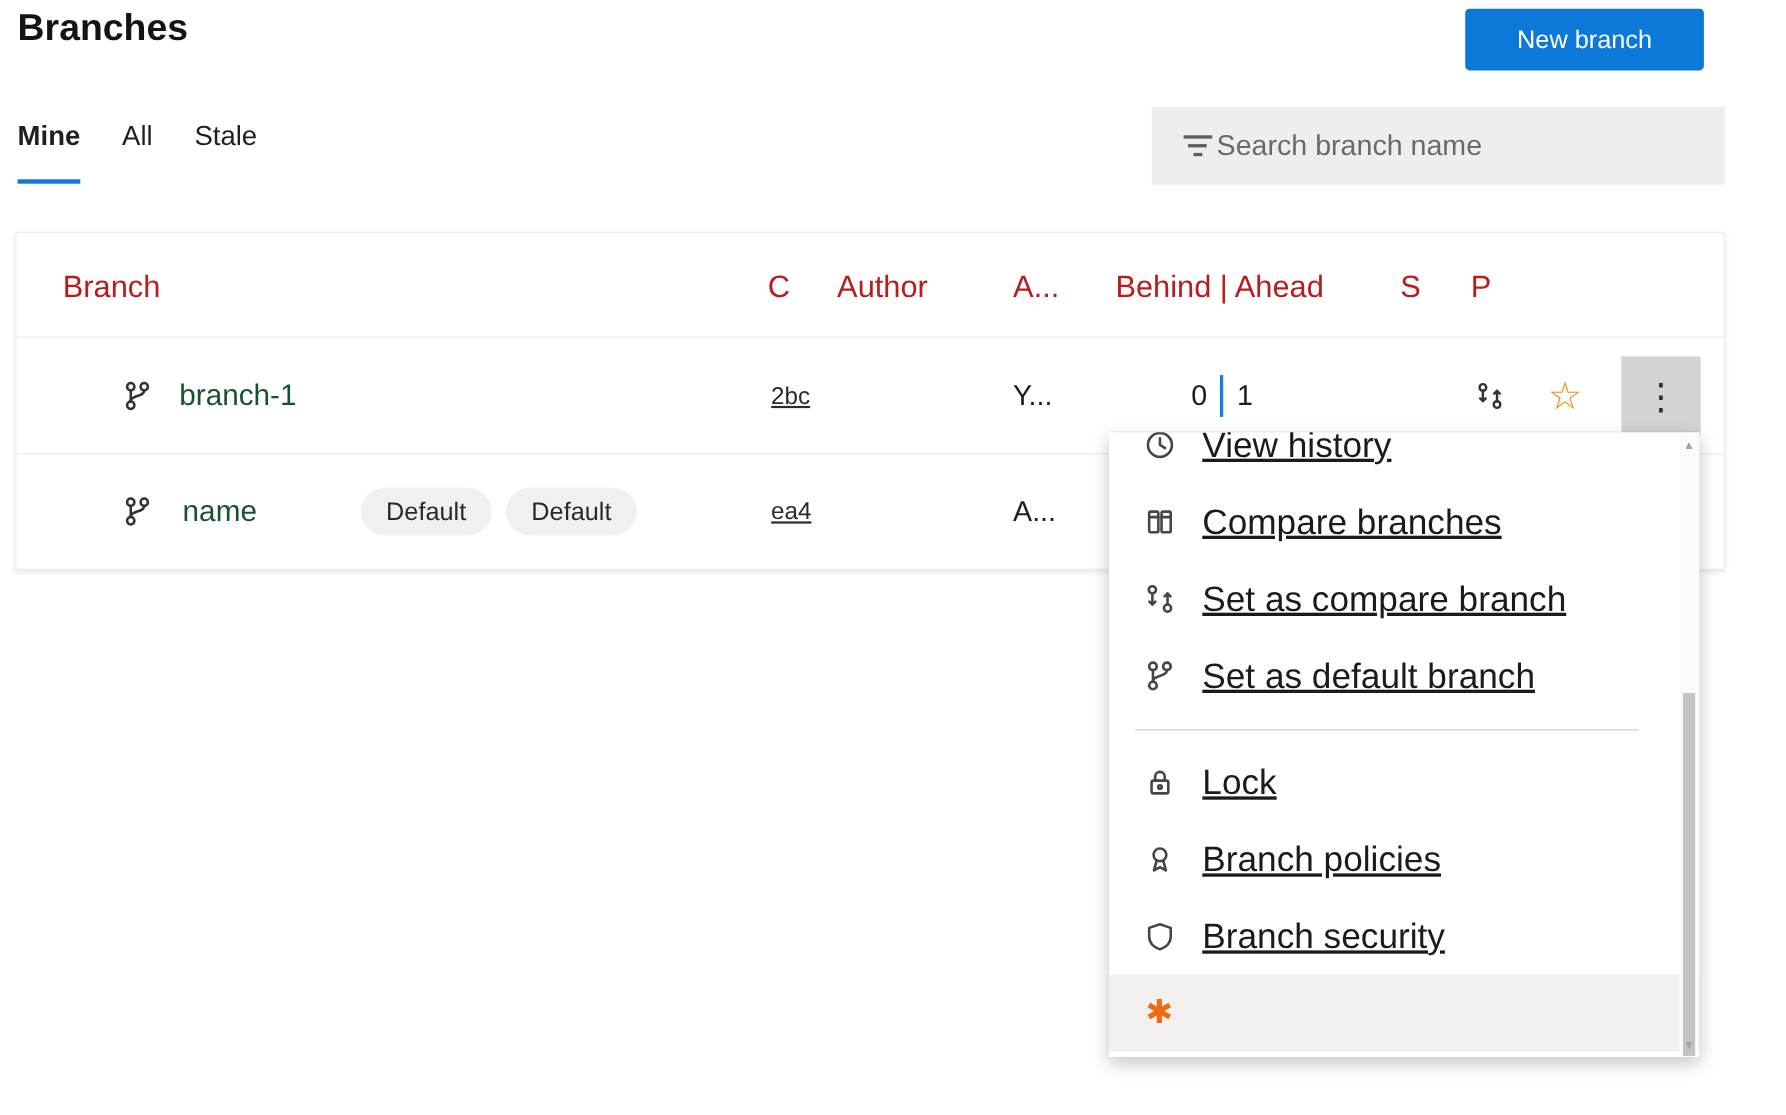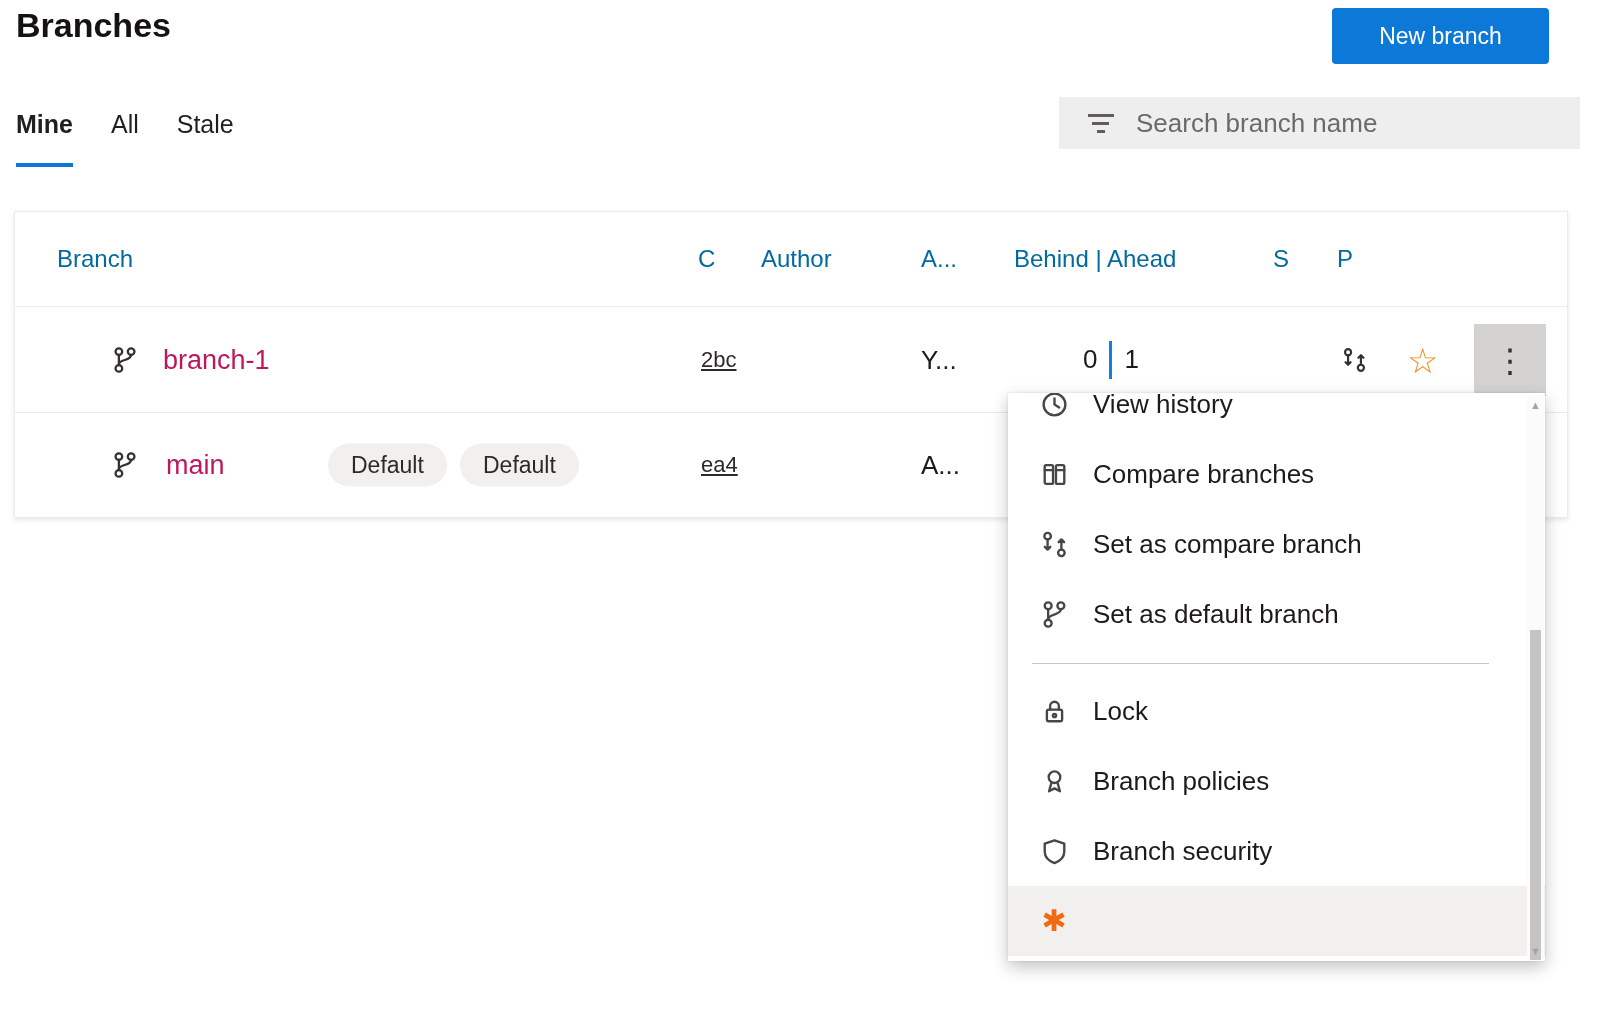--- a/index.html
+++ b/index.html
@@ -19,51 +19,51 @@
     cursor:pointer;
   }
 
   
   .tabs { position:absolute; left:16px; top:106px; display:flex; gap:38px; font-size:25px; }
   .tab { padding:4px 0 24px; color:#201f1e; cursor:pointer;text-align:center; }
   .tab.active { font-weight:700; border-bottom:4px solid #0c79d8; }
 
   
   .search-box {
-    position:absolute; left:1047px; top:97px; width:521px; height:52px;
-    background:#eeeeee; display:flex; align-items:center; padding-left:28px; gap:22px;margin-left:12px;
+    position:absolute; left:1047px; top:97px; width:521px; height:71px;
+    background:#eeeeee; display:flex; align-items:center; padding-left:28px; gap:4px;
   }
   .filter-icon { width:27px; }
   .filter-icon i { display:block; height:3px; background:#5f5e5c; margin:0 auto 5px; }
   .filter-icon i:nth-child(1){ width:26px; }
   .filter-icon i:nth-child(2){ width:17px; }
   .filter-icon i:nth-child(3){ width:8px; margin-bottom:0; }
   .search-input {
     border:none; outline:none; background:transparent; flex:1;
     font-size:26px; font-family:inherit; color:#201f1e; padding-right:10px;
   }
   .search-input::placeholder { color:#6b6a69; }
 
   
   .card {
     position:absolute; left:14px; top:211px; width:1554px; height:307px;
     background:#fff; border:1px solid #ececec;
     box-shadow:0 2px 5px rgba(0,0,0,0.10);
   }
   .thead { position:absolute; left:0; top:0; width:100%; height:95px; border-bottom:1px solid #eaeaea; }
-  .th { position:absolute; top:33px; font-size:24px; color:#0369a1; white-space:nowrap; }
+  .th { position:absolute; top:33px; font-size:28px; color:#b91c1c; white-space:nowrap; }
   .th-branch { left:42px; } .th-commit { left:683px; } .th-author { left:746px; }
   .th-adate { left:906px; } .th-ba { left:999px; } .th-s { left:1258px; } .th-p { left:1322px; }
 
   .row { position:absolute; left:0; width:100%; }
   .row1 { top:95px;  height:106px; border-bottom:1px solid #eaeaea; }
   .row2 { top:201px; height:104px; }
   .cell { position:absolute; top:50%; transform:translateY(-50%); white-space:nowrap; }
   .branch-glyph { left:96px; width:28px; height:28px; color:#34322f; }
-  .branch-name { left:148px; font-size:27px; color:#be185d; cursor:pointer; }
+  .branch-name { left:148px; font-size:27px; color:#14532d; cursor:pointer; }
   .commit-link { left:686px; font-size:22px; color:#2b2a29; text-decoration:underline; width:42px; overflow:hidden; cursor:pointer; }
   .author-cell { left:906px; font-size:26px; color:#1c1b1a; }
   .ba-cell { left:1068px; display:flex; align-items:center; gap:12px; font-size:26px; }
   .ba-bar { width:3px; height:38px; background:#1080dc; }
   .quick-compare { left:1326px; width:27px; height:27px; color:#34322f; cursor:pointer; }
   .star-cell { left:1392px; font-size:35px; color:#f08c14; line-height:1; cursor:pointer; }
   .more-btn {
     position:absolute; left:1459px; top:17px; width:72px; height:72px;
     background:#d4d3d2; border:none; font-size:33px; color:#33312f;
     display:flex; align-items:center; justify-content:center; cursor:pointer; font-family:inherit;
@@ -82,21 +82,21 @@
     background:#fff; box-shadow:0 6px 16px rgba(0,0,0,0.24), 0 0 2px rgba(0,0,0,0.12);
     overflow:hidden; z-index:10;
   }
   .menu-items { margin-top:-24px; }
   .menu-item {
     height:70px; display:flex; align-items:center; padding-left:30px; cursor:pointer;
   }
   .menu-item.highlight { background:#f1f0ef; }
   .mi-icon { width:32px; height:32px; display:flex; align-items:center; justify-content:center; color:#484644; flex:0 0 32px; }
   .mi-icon svg { width:29px; height:29px; }
-  .mi-label { margin-left:23px; font-size:26px; color:#1c1b1a; }
+  .mi-label { margin-left:23px; font-size:32px; color:#1c1b1a;text-decoration:underline; }
   .asterisk-glyph { font-size:30px; color:#f06a13; line-height:1; }
   .menu-divider { height:1px; background:#c8c6c4; margin:14px 56px 12px 24px; }
 
   .menu-scrollbar { position:absolute; top:2px; right:1px; width:17px; height:564px; background:#fbfbfb; }
   .sb-arrow { position:absolute; left:0; width:100%; text-align:center; font-size:11px; color:#a6a4a2; }
   .sb-up { top:4px; } .sb-down { bottom:2px; }
   .sb-thumb { position:absolute; left:3px; top:235px; width:11px; height:330px; background:#c6c4c2; cursor:grab; }
 
   svg { display:block; }
   svg * { stroke:currentColor; fill:none; stroke-width:1.3; stroke-linecap:round; stroke-linejoin:round; }
@@ -167,21 +167,21 @@
   <div class="row row2">
     <span class="cell branch-glyph">
       <svg viewBox="0 0 16 16">
           <circle cx="4.5" cy="3.2" r="1.9"></circle>
           <circle cx="4.5" cy="12.8" r="1.9"></circle>
           <circle cx="11.5" cy="3.2" r="1.9"></circle>
           <path d="M4.5 5.1v5.8"></path>
           <path d="M11.5 5.1c0 3.4-7 2.4-7 5.4"></path>
         </svg>
     </span>
-    <span class="cell branch-name" style="left:151px;">main</span>
+    <span class="cell branch-name" style="left:151px;">name</span>
     <span class="badge badge-default">Default</span>
     <span class="badge badge-compare">Default</span>
     <span class="cell commit-link">ea4</span>
     <span class="cell author-cell">A...</span>
   </div>
 </div>
 
 <div class="menu">
   <div class="menu-items">
 

